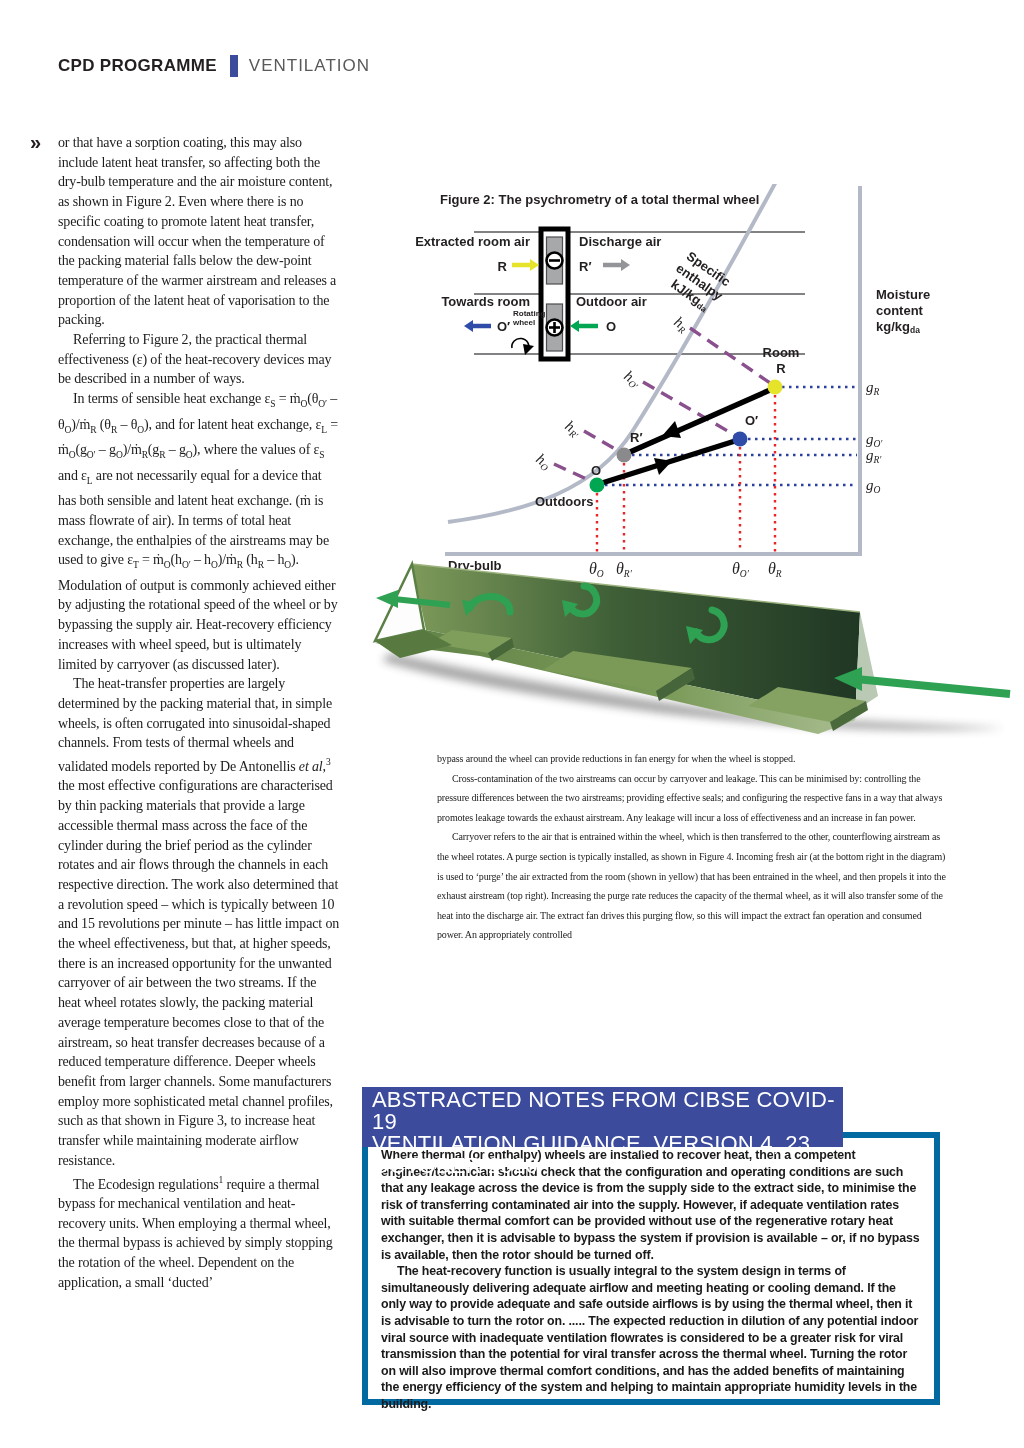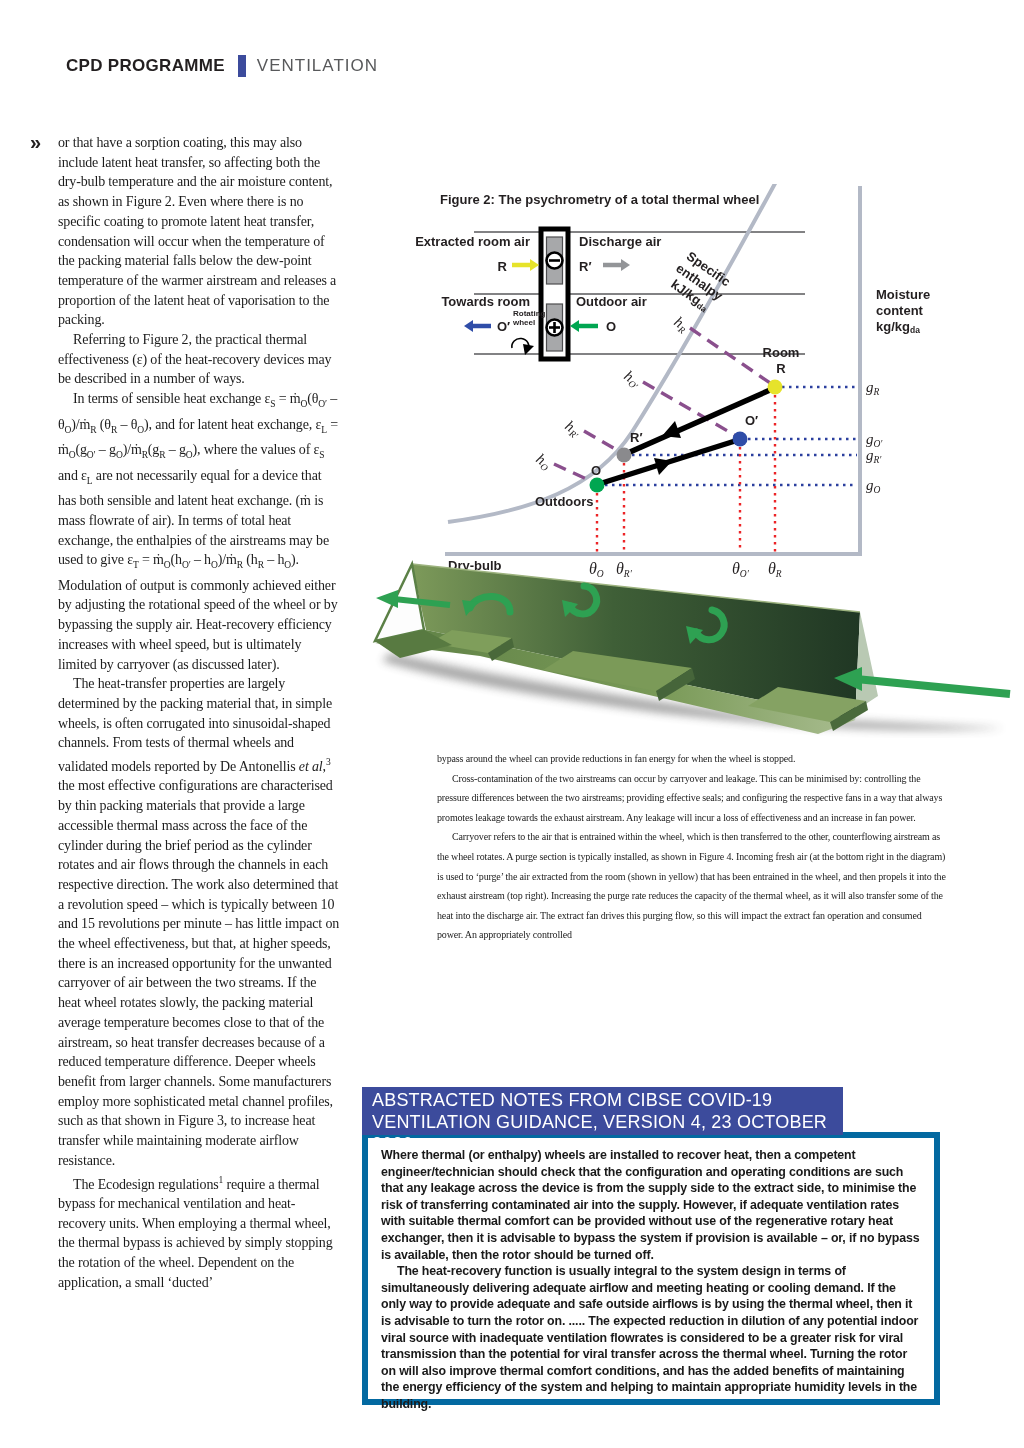--- a/index.html
+++ b/index.html
@@ -1,21 +1,21 @@
 <!DOCTYPE html>
 <html><head>
 <meta charset="utf-8">
 <style>
   html,body{margin:0;padding:0;background:#e8e8e8;}
   .page{position:relative;width:1024px;height:1448px;background:#ffffff;overflow:hidden;
         font-family:"Liberation Sans",sans-serif;color:#231f20;margin:0 auto;}
 
   
   .hdr{position:absolute;left:58px;top:55px;display:flex;align-items:center;}
-  .hdr-program{font-weight:bold;font-size:17px;letter-spacing:.3px;margin-left:8px;}
+  .hdr-program{font-weight:bold;font-size:17px;letter-spacing:.3px;}
   .hdr-bar{width:8px;height:22px;background:#3c4b9c;margin:0 11px 0 13px;}
   .hdr-section{color:#58595b;font-size:17px;letter-spacing:1px;}
 
   
   .marker{position:absolute;left:30px;top:131px;font-size:20px;font-weight:bold;color:#231f20;}
   .serifcol{font-family:"Liberation Serif",serif;color:#1c1c1c;letter-spacing:-0.15px;}
   .leftcol{position:absolute;left:58px;top:133px;width:284px;font-size:14px;line-height:19.7px;}
   .rightcol{position:absolute;left:437px;top:749px;width:509px;font-size:10px;line-height:19.6px;}
   .serifcol p{margin:0;}
   .serifcol p.indent{text-indent:15px;}
@@ -29,22 +29,22 @@
 
   svg text{font-family:"Liberation Sans",sans-serif;fill:#231f20;}
   .lbl13{font-weight:bold;font-size:13px;}
   .lbl-tiny{font-size:8px;font-weight:bold;}
   .math{font-family:"Liberation Serif",serif;font-style:italic;font-size:15px;}
   .math-sub{font-family:"Liberation Serif",serif;font-style:italic;font-size:9.5px;}
   .theta{font-family:"Liberation Serif",serif;font-style:italic;font-size:16px;}
   .unit-sub{font-size:8.5px;font-weight:bold;}
 
   
-  .banner{position:absolute;left:362px;top:1087px;width:481px;height:48px;background:#3c4b9c;
-          color:#ffffff;font-size:18px;line-height:22px;padding:2px 0 0 10px;box-sizing:border-box;
+  .banner{position:absolute;left:362px;top:1087px;width:481px;height:60px;background:#3c4b9c;
+          color:#ffffff;font-size:22px;line-height:22px;padding:2px 0 0 10px;box-sizing:border-box;
           letter-spacing:.2px;z-index:3;}
   .covidbox{position:absolute;left:362px;top:1132px;width:578px;height:273px;border:6px solid #0369a1;
           box-sizing:border-box;background:#fff;padding:9px 13px 0 13px;z-index:2;}
   .covidbox p{margin:0;font-weight:bold;font-size:12.4px;line-height:16.6px;letter-spacing:-0.15px;color:#1a1a1a;}
   .covidbox p.indent{text-indent:16px;}
 
   
   .footer{position:absolute;left:58px;top:1446px;display:flex;align-items:baseline;gap:13px;}
   .footer-page{font-weight:bold;font-size:15px;}
   .footer-issue{font-weight:bold;font-size:14px;}

